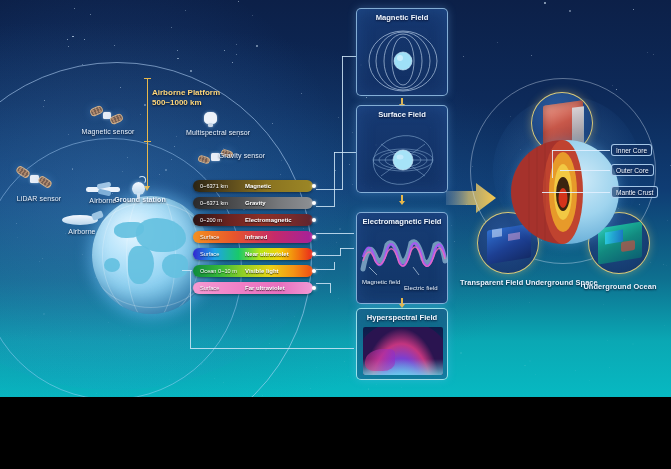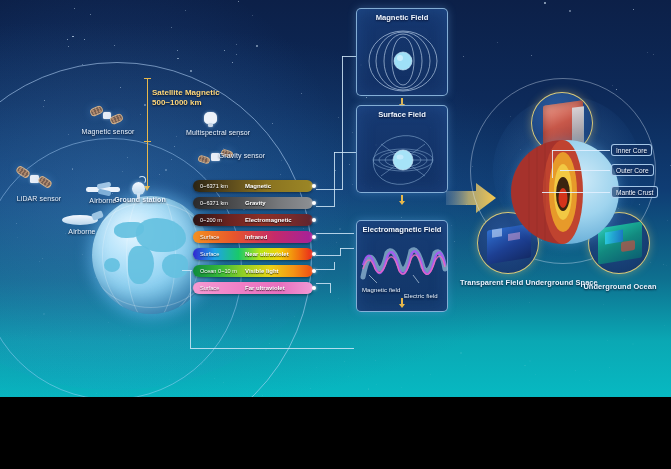--- a/index.html
+++ b/index.html
@@ -310,21 +310,21 @@
       <div class="cont" style="left:70px;top:58px;width:26px;height:24px;border-radius:50% 40% 45% 55%;"></div>
       <div class="cont" style="left:12px;top:62px;width:16px;height:14px;border-radius:50%;"></div>
     </div>
 
     <div class="vline" style="left:147px;top:78px;height:110px;"></div>
     <div class="vtick" style="left:144px;top:78px;"></div>
     <div class="vtick" style="left:144px;top:141px;"></div>
     <div class="varrow" style="left:144px;top:186px;border-top:5px solid #e8b84b;"></div>
 
     <div class="plat" style="left:152px;top:88px;">
-      <span>Satellite Magnetic</span><br>
+      <span>Airborne Platform</span><br>
       <span>500~1000 km</span>
     </div>
 
     <div class="sat" style="left:90px;top:104px;width:34px;height:24px;">
       <div class="panel" style="left:0;top:3px;width:13px;height:8px;transform:rotate(-24deg);"></div>
       <div class="body" style="left:13px;top:8px;width:8px;height:7px;"></div>
       <div class="panel" style="left:20px;top:11px;width:13px;height:8px;transform:rotate(-24deg);"></div>
     </div>
     <div class="lbl c" style="left:70px;top:128px;width:76px;">Magnetic sensor</div>
 
@@ -470,21 +470,21 @@
         <circle cx="46" cy="34" r="10" fill="#a6e3f8" stroke="#dcf3ff" stroke-width="0.6"></circle>
         <ellipse cx="43" cy="31" rx="3.5" ry="2.5" fill="#cdeeff" opacity="0.75"></ellipse>
       </svg>
     </div>
 
     <div class="gold-arrow" style="left:399px;top:195px;">
       <div style="width:2px;height:6px;background:#e8b84b;margin-left:2px;"></div>
       <div style="width:0;height:0;border-left:3px solid transparent;border-right:3px solid transparent;border-top:4px solid #e8b84b;"></div>
     </div>
 
-    <div class="panel" style="left:356px;top:220px;width:92px;height:92px;">
+    <div class="panel" style="left:356px;top:212px;width:92px;height:92px;">
       <div class="ptitle">Electromagnetic Field</div>
       <svg width="92" height="48" style="position:absolute;left:0;top:18px;">
         <path d="M6 38 Q12 8 18 24 Q24 40 30 14 Q36 6 42 26 Q48 40 54 12 Q60 6 66 28 Q72 40 78 14 Q84 8 88 30" fill="none" stroke="#bfe7f7" stroke-width="5" opacity="0.55" stroke-linecap="round"></path>
         <path d="M6 26 Q12 6 18 28 Q24 44 30 18 Q36 4 42 30 Q48 44 54 16 Q60 4 66 30 Q72 44 78 18 Q84 6 88 26" fill="none" stroke="#a855f7" stroke-width="2.2" opacity="0.9"></path>
         <path d="M6 30 Q12 12 18 30 Q24 40 30 22 Q36 10 42 32 Q48 42 54 20 Q60 8 66 32 Q72 42 78 22 Q84 10 88 28" fill="none" stroke="#f06ac0" stroke-width="1.4" opacity="0.85"></path>
         <line x1="20" y1="44" x2="12" y2="36" stroke="#dcecfa" stroke-width="0.6"></line>
         <line x1="62" y1="44" x2="56" y2="36" stroke="#dcecfa" stroke-width="0.6"></line>
       </svg>
       <div class="lbl" style="left:5px;top:66px;font-size:6px;line-height:1.2;">
         <span>Magnetic field</span>
@@ -492,20 +492,34 @@
       <div class="lbl" style="left:47px;top:72px;font-size:6px;">
         <span>Electric field</span>
       </div>
     </div>
 
     <div class="gold-arrow" style="left:399px;top:298px;">
       <div style="width:2px;height:6px;background:#e8b84b;margin-left:2px;"></div>
       <div style="width:0;height:0;border-left:3px solid transparent;border-right:3px solid transparent;border-top:4px solid #e8b84b;"></div>
     </div>
 
+    <div class="panel teal" style="left:356px;top:308px;width:92px;height:72px;">
+      <div class="ptitle">Hyperspectral Field</div>
+      <div style="position:absolute;left:6px;top:18px;width:80px;height:48px;overflow:hidden;border-radius:2px;
+                  background:linear-gradient(180deg,#0d1d4a 0%,#1b2a66 100%);">
+        <div style="position:absolute;left:-6px;bottom:-20px;width:92px;height:74px;
+                    background:radial-gradient(ellipse 46% 96% at 48% 100%, #7cc5ef 0%, #4e7fe0 28%, #7b3fd0 52%, #c3357f 72%, #2a1450 94%);
+                    border-radius:50% 50% 0 0;"></div>
+        <div style="position:absolute;left:0;bottom:0;width:92px;height:16px;
+                    background:linear-gradient(180deg,rgba(80,200,230,.0),rgba(120,225,240,.75));"></div>
+        <div style="position:absolute;left:2px;bottom:4px;width:30px;height:22px;
+                    background:linear-gradient(60deg,#e0357a,#8a2ad0);opacity:.55;
+                    border-radius:60% 20% 40% 30%;"></div>
+      </div>
+    </div>
 
     <svg style="position:absolute;left:446px;top:178px;" width="56" height="40">
       <defs>
         <linearGradient id="ga" x1="0" y1="0" x2="1" y2="0">
           <stop offset="0%" stop-color="#8fa4b8" stop-opacity="0.25"></stop>
           <stop offset="45%" stop-color="#d8c070" stop-opacity="0.75"></stop>
           <stop offset="100%" stop-color="#f4c851" stop-opacity="1"></stop>
         </linearGradient>
       </defs>
       <path d="M0 13 L30 13 L30 5 L50 20 L30 35 L30 27 L0 27 Z" fill="url(#ga)"></path>

